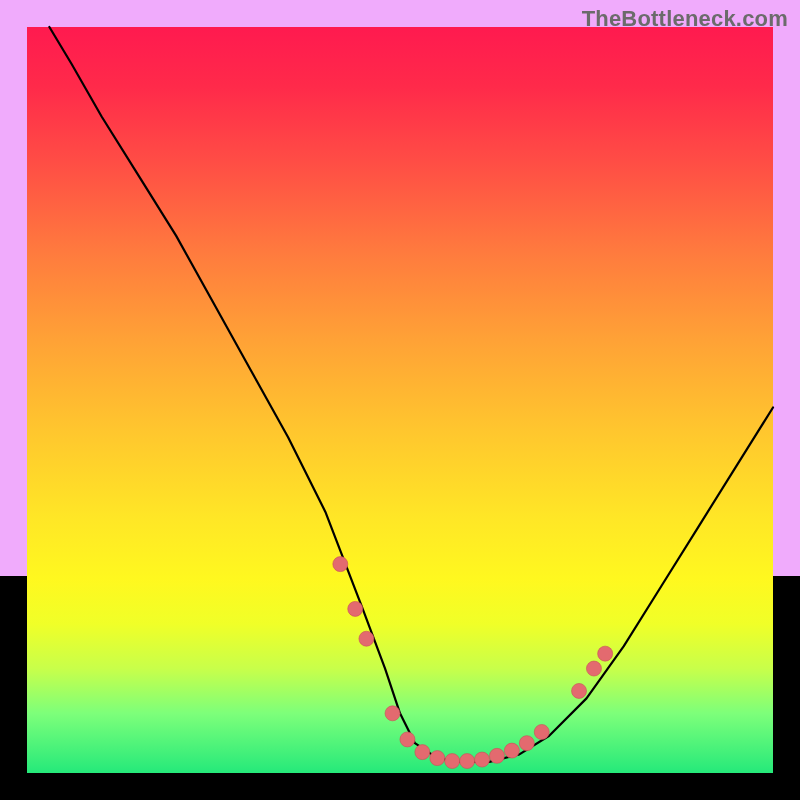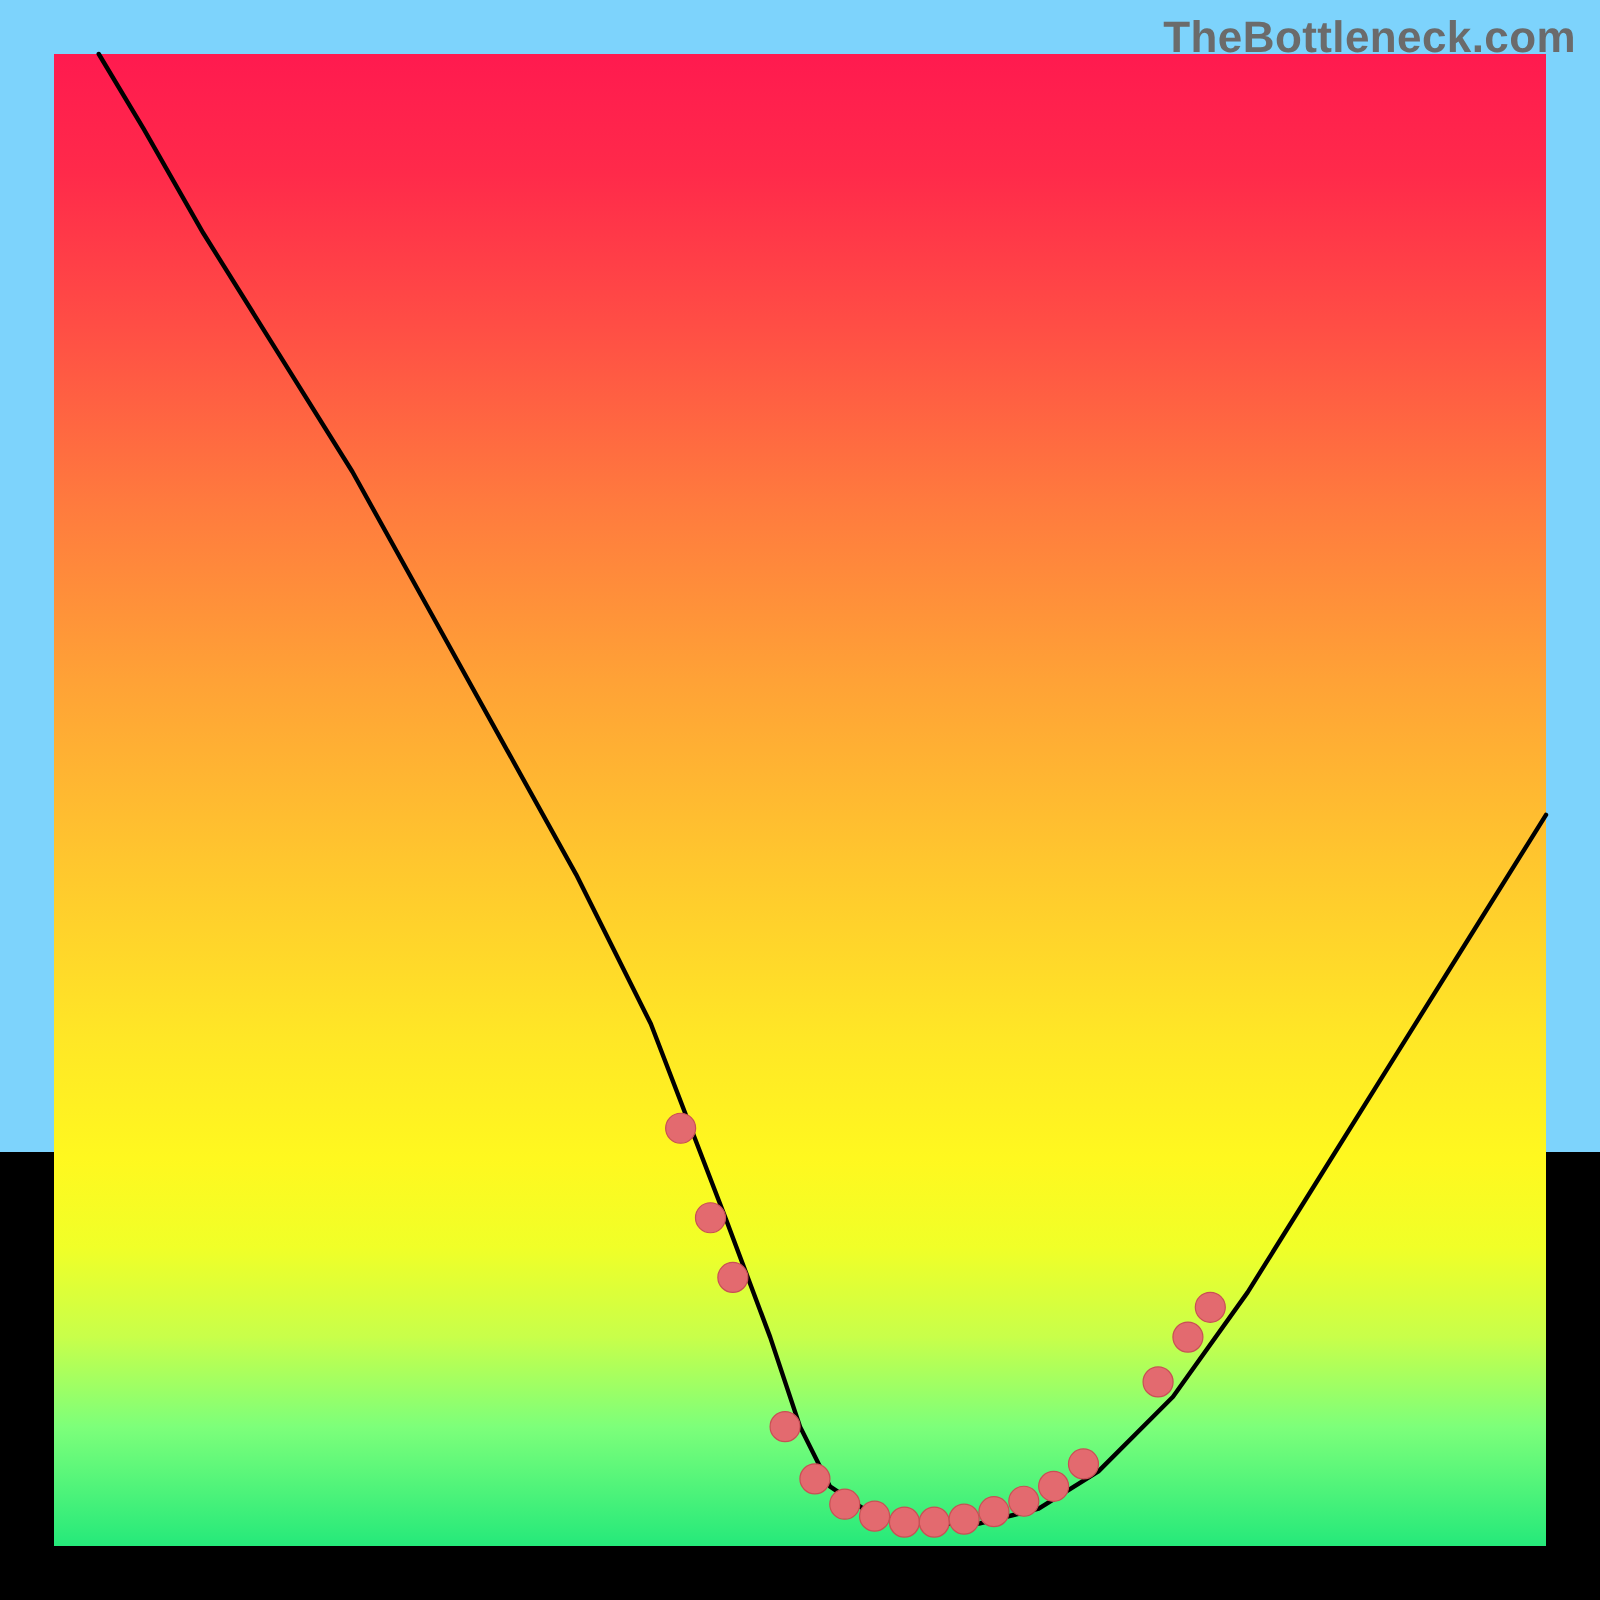--- a/index.html
+++ b/index.html
@@ -1,21 +1,21 @@
 <!DOCTYPE html>
 <html><head>
 <meta charset="utf-8">
 <style>
   * { margin: 0; padding: 0; box-sizing: border-box; }
   html, body { width: 800px; height: 800px; background: #000; overflow: hidden; }
   .stage {
     position: relative;
     width: 800px;
     height: 576px;
-    background: #7dd3fc;
+    background: #f0abfc;
   }
   .plot-area {
     position: absolute;
     left: 27px;
     top: 27px;
     width: 746px;
     height: 746px;
     background: linear-gradient(to bottom,
       #ff1a4f 0%,
       #ff2a4a 8%,

